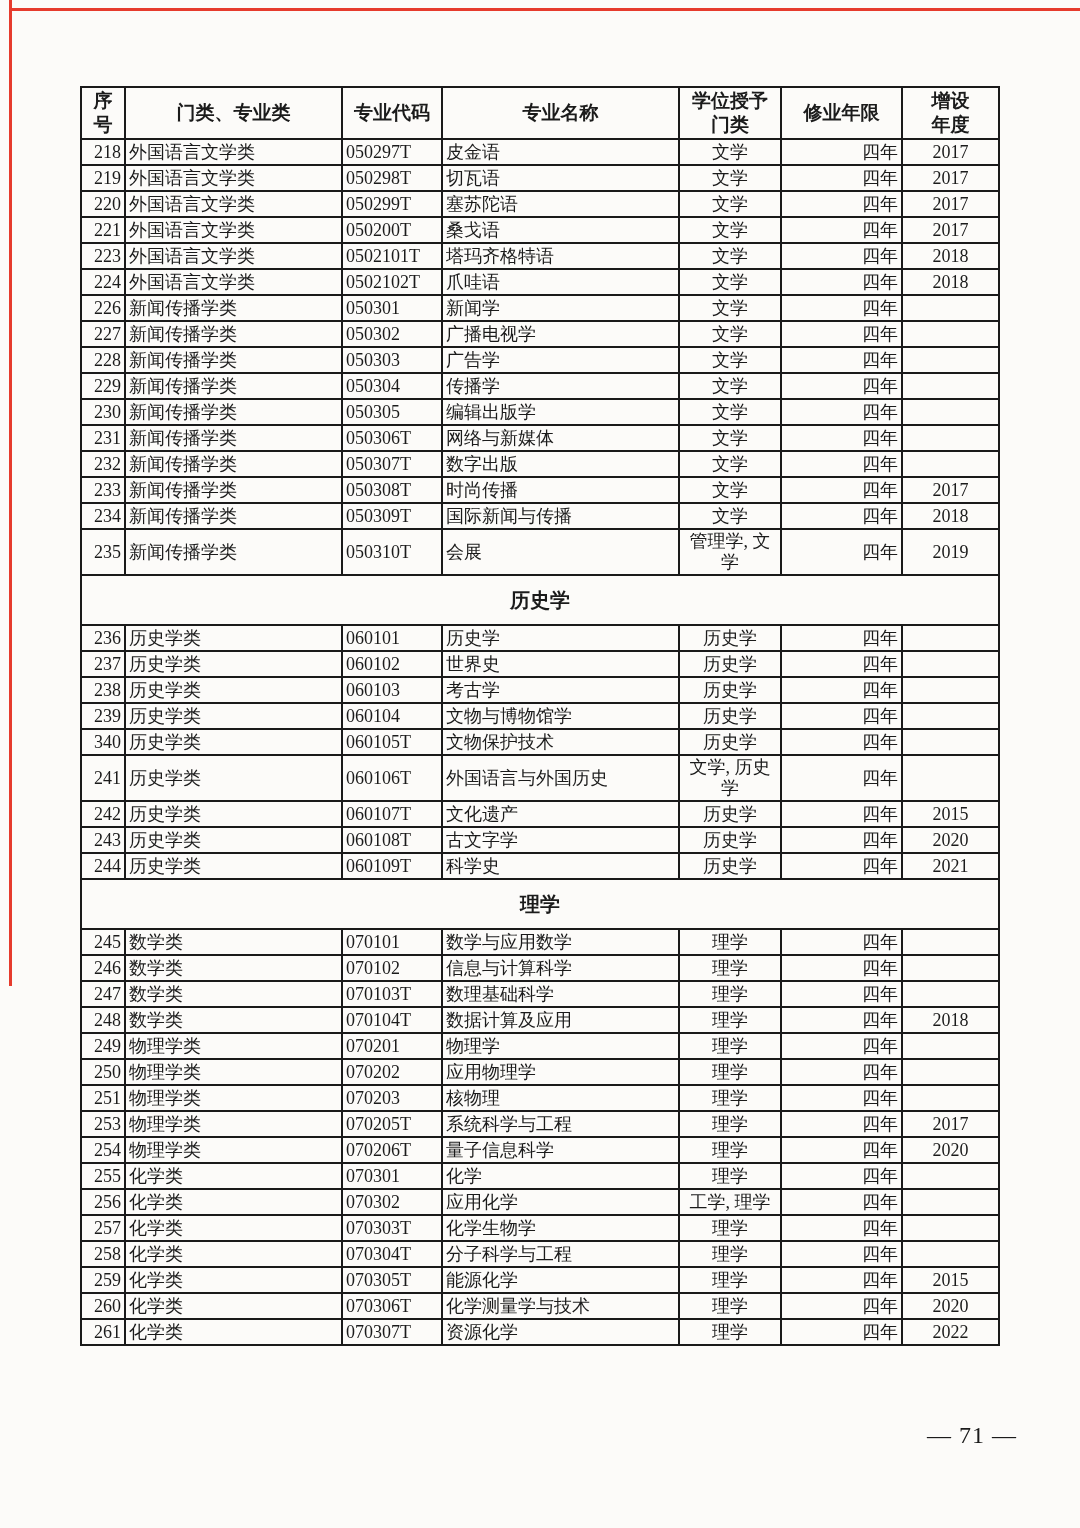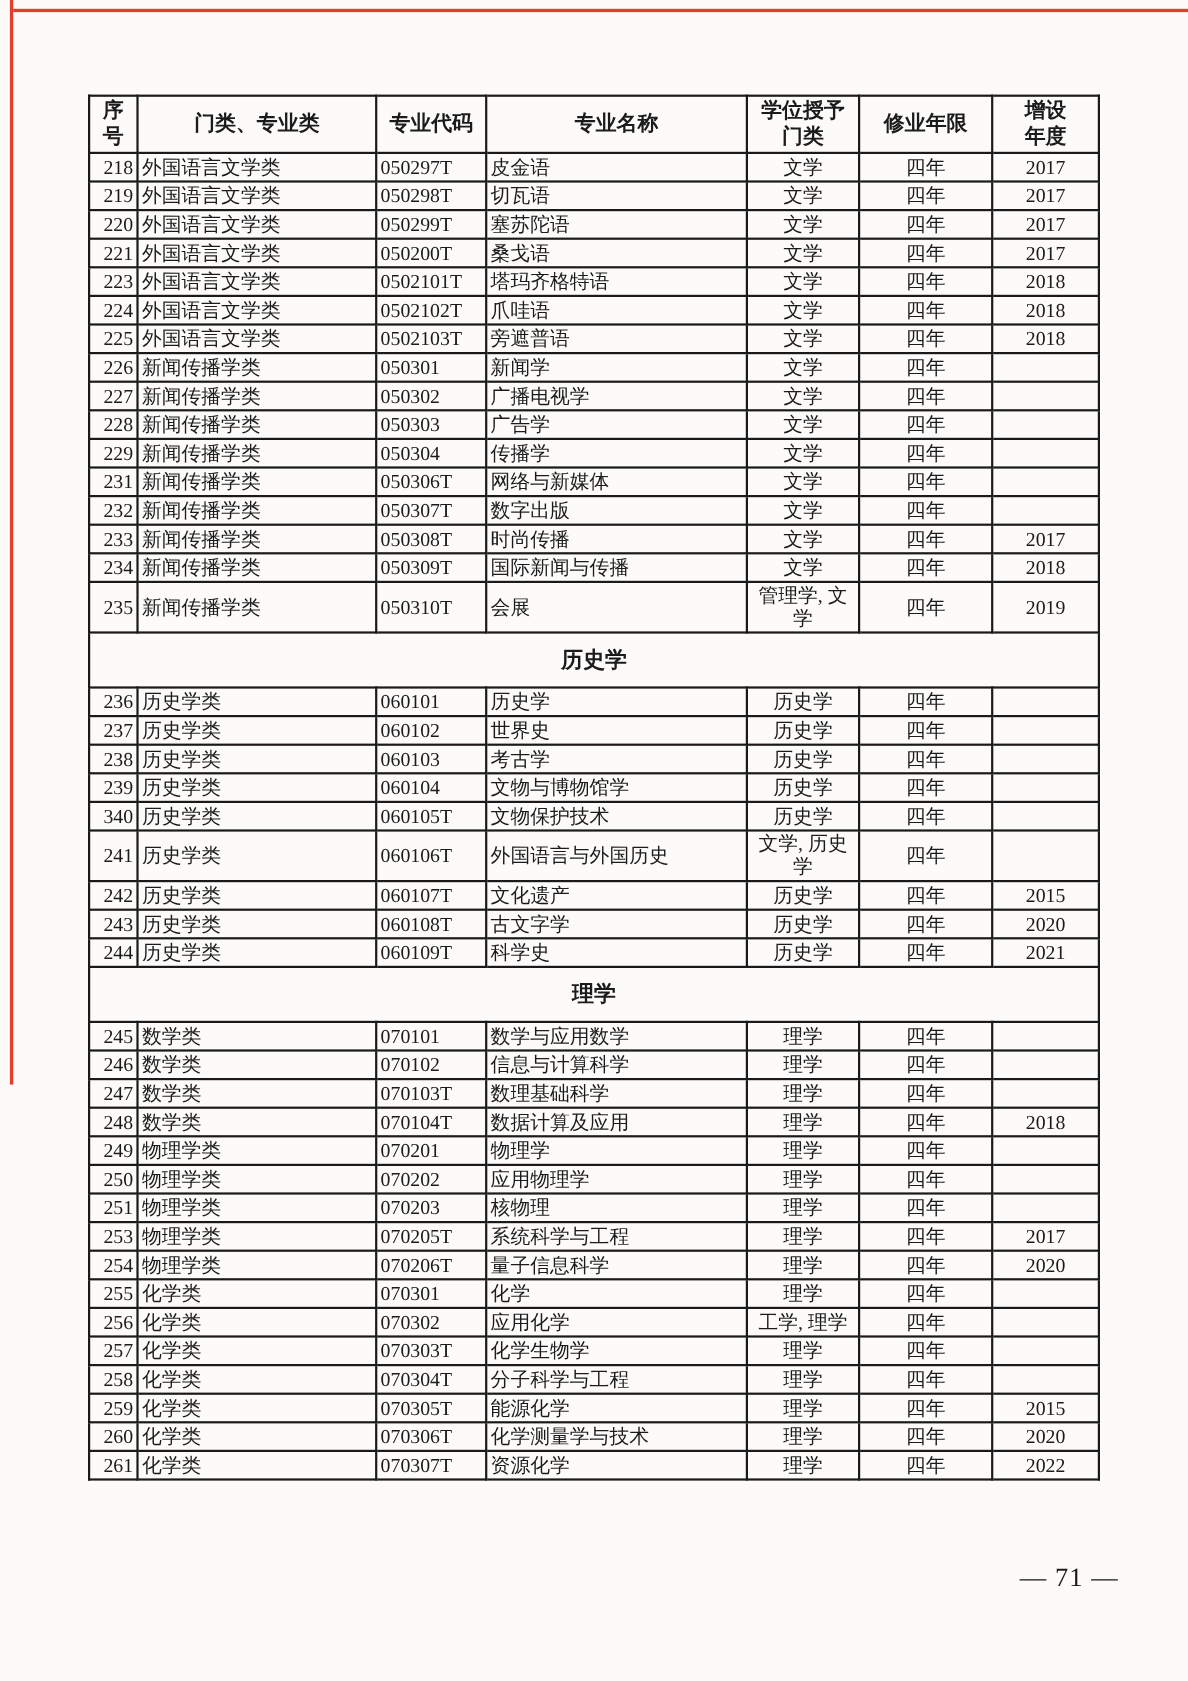--- a/index.html
+++ b/index.html
@@ -46,21 +46,21 @@
     height: 50px;
     text-align: center;
     font-weight: bold;
     font-size: 20px;
   }
   .c-no     { text-align: right; }
   .c-cat    { text-align: left; padding-left: 6px; }
   .c-code   { text-align: left; padding-left: 6px; }
   .c-name   { text-align: left; padding-left: 8px; }
   .c-degree { text-align: center; padding: 0 2px; }
-  .c-dur    { text-align: center; }
+  .c-dur    { text-align: right; }
   .c-year   { text-align: center; }
   .page-number {
     position: absolute;
     left: 912px; top: 1422px;
     width: 120px;
     text-align: center;
     font-size: 24px;
     letter-spacing: 1px;
   }
 </style>
@@ -142,29 +142,20 @@
       <tr class="r-normal">
         <td class="c-no">224</td>
         <td class="c-cat">外国语言文学类</td>
         <td class="c-code">0502102T</td>
         <td class="c-name">爪哇语</td>
         <td class="c-degree">文学</td>
         <td class="c-dur">四年</td>
         <td class="c-year">2018</td>
       </tr>
       <tr class="r-normal">
-        <td class="c-no">225</td>
-        <td class="c-cat">外国语言文学类</td>
-        <td class="c-code">0502103T</td>
-        <td class="c-name">旁遮普语</td>
-        <td class="c-degree">文学</td>
-        <td class="c-dur">四年</td>
-        <td class="c-year">2018</td>
-      </tr>
-      <tr class="r-normal">
         <td class="c-no">226</td>
         <td class="c-cat">新闻传播学类</td>
         <td class="c-code">050301</td>
         <td class="c-name">新闻学</td>
         <td class="c-degree">文学</td>
         <td class="c-dur">四年</td>
         <td class="c-year"></td>
       </tr>
       <tr class="r-normal">
         <td class="c-no">227</td>
@@ -182,20 +173,29 @@
         <td class="c-name">广告学</td>
         <td class="c-degree">文学</td>
         <td class="c-dur">四年</td>
         <td class="c-year"></td>
       </tr>
       <tr class="r-normal">
         <td class="c-no">229</td>
         <td class="c-cat">新闻传播学类</td>
         <td class="c-code">050304</td>
         <td class="c-name">传播学</td>
+        <td class="c-degree">文学</td>
+        <td class="c-dur">四年</td>
+        <td class="c-year"></td>
+      </tr>
+      <tr class="r-normal">
+        <td class="c-no">230</td>
+        <td class="c-cat">新闻传播学类</td>
+        <td class="c-code">050305</td>
+        <td class="c-name">编辑出版学</td>
         <td class="c-degree">文学</td>
         <td class="c-dur">四年</td>
         <td class="c-year"></td>
       </tr>
       <tr class="r-normal">
         <td class="c-no">231</td>
         <td class="c-cat">新闻传播学类</td>
         <td class="c-code">050306T</td>
         <td class="c-name">网络与新媒体</td>
         <td class="c-degree">文学</td>

